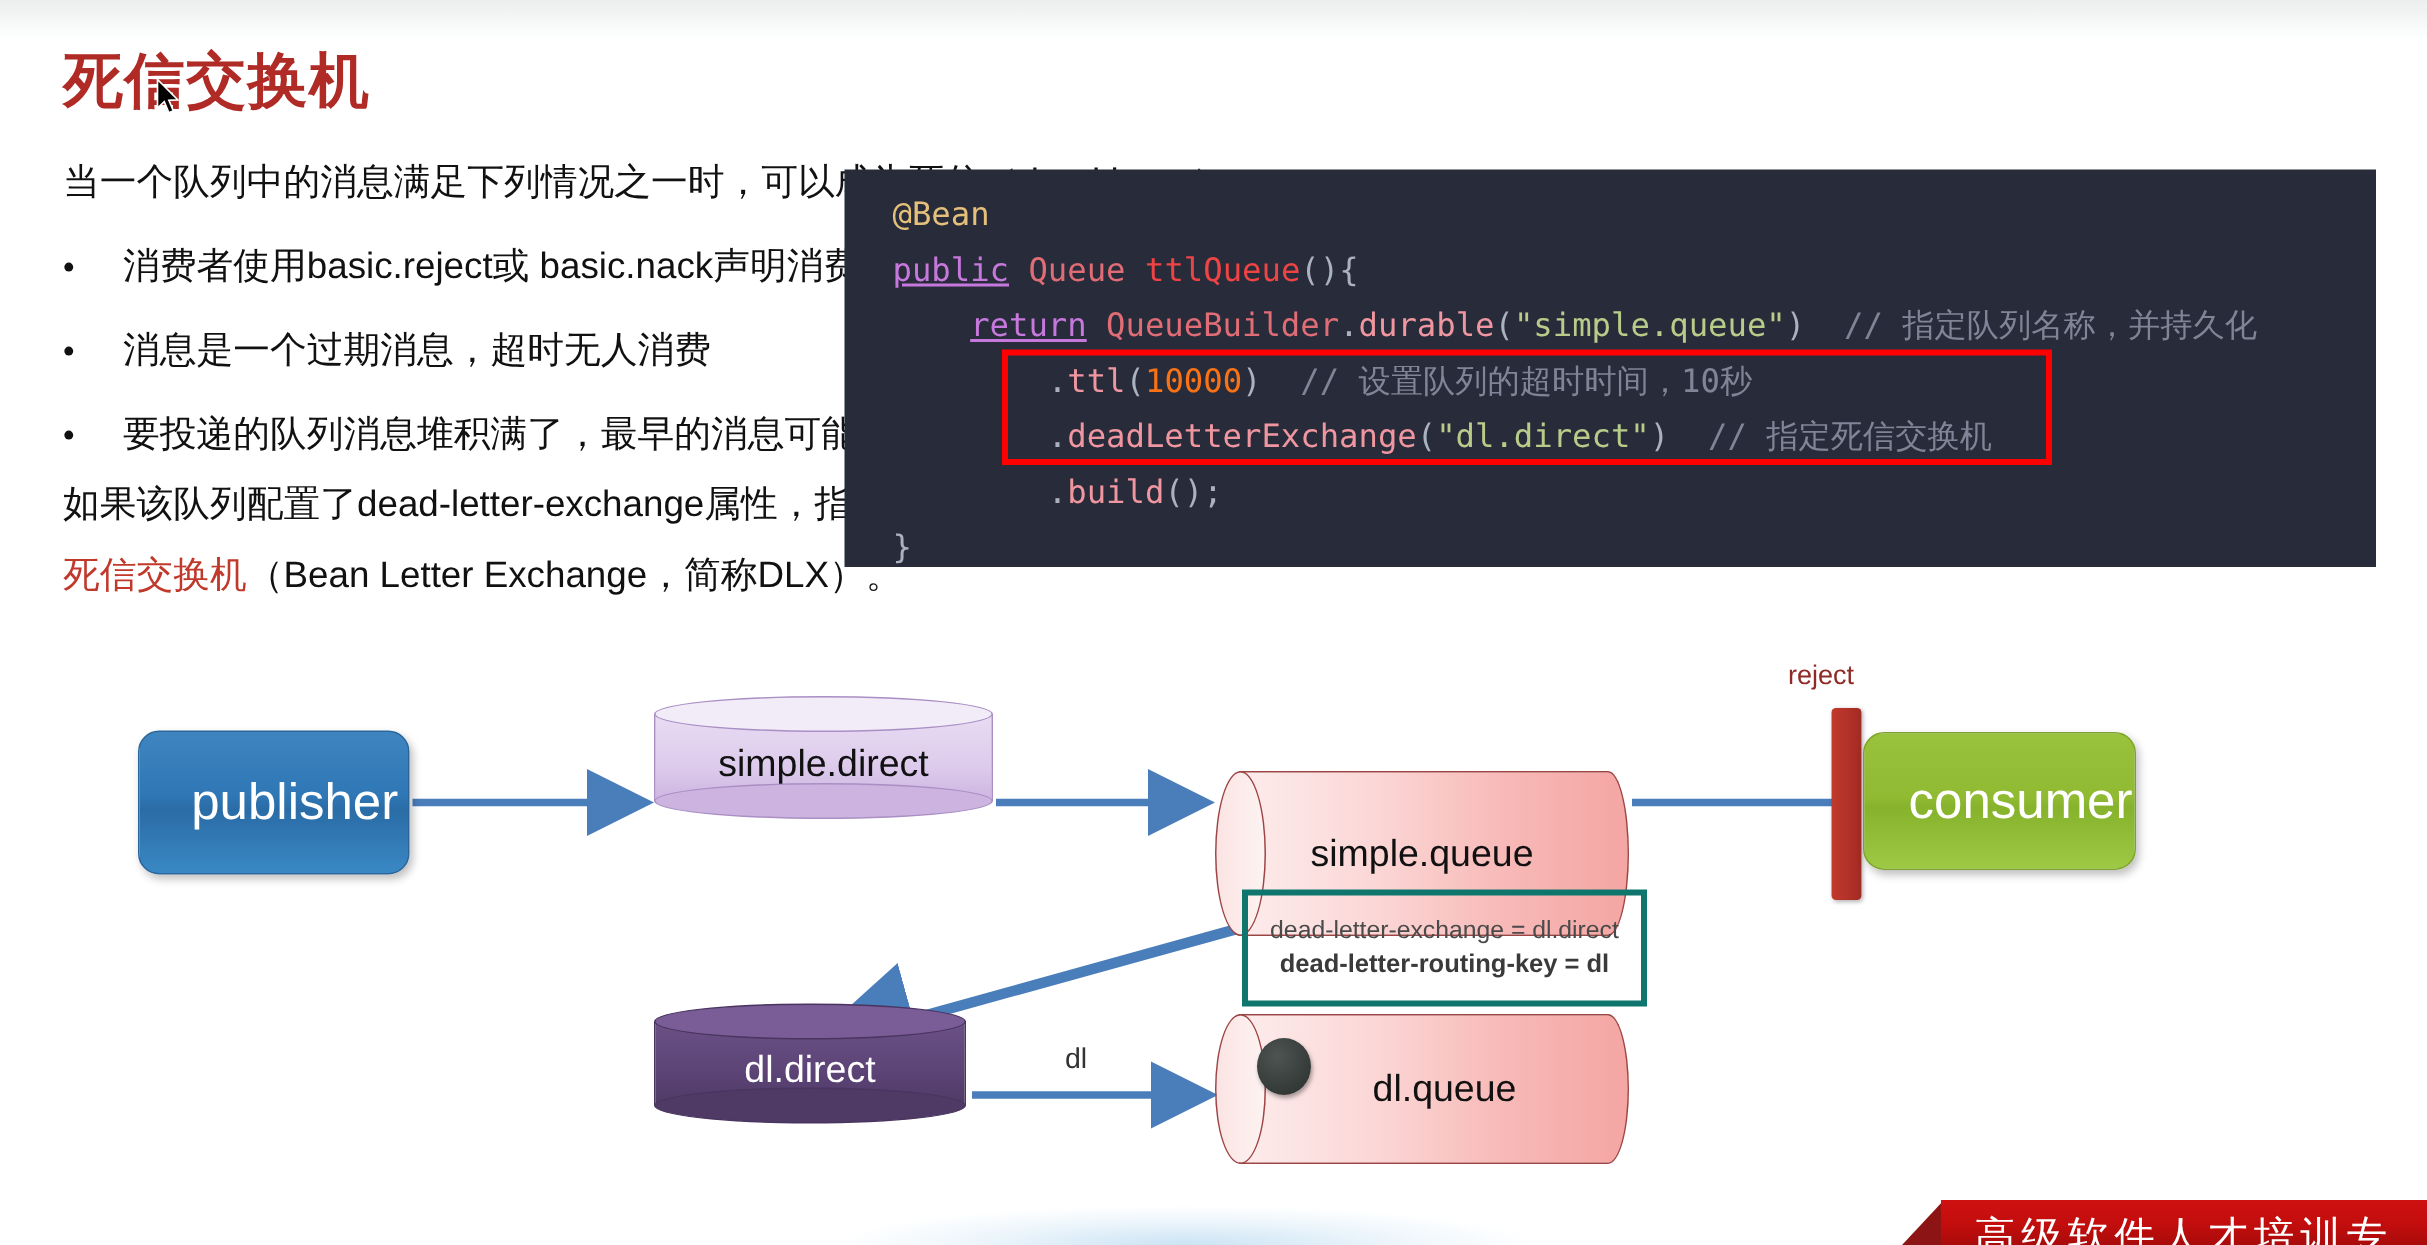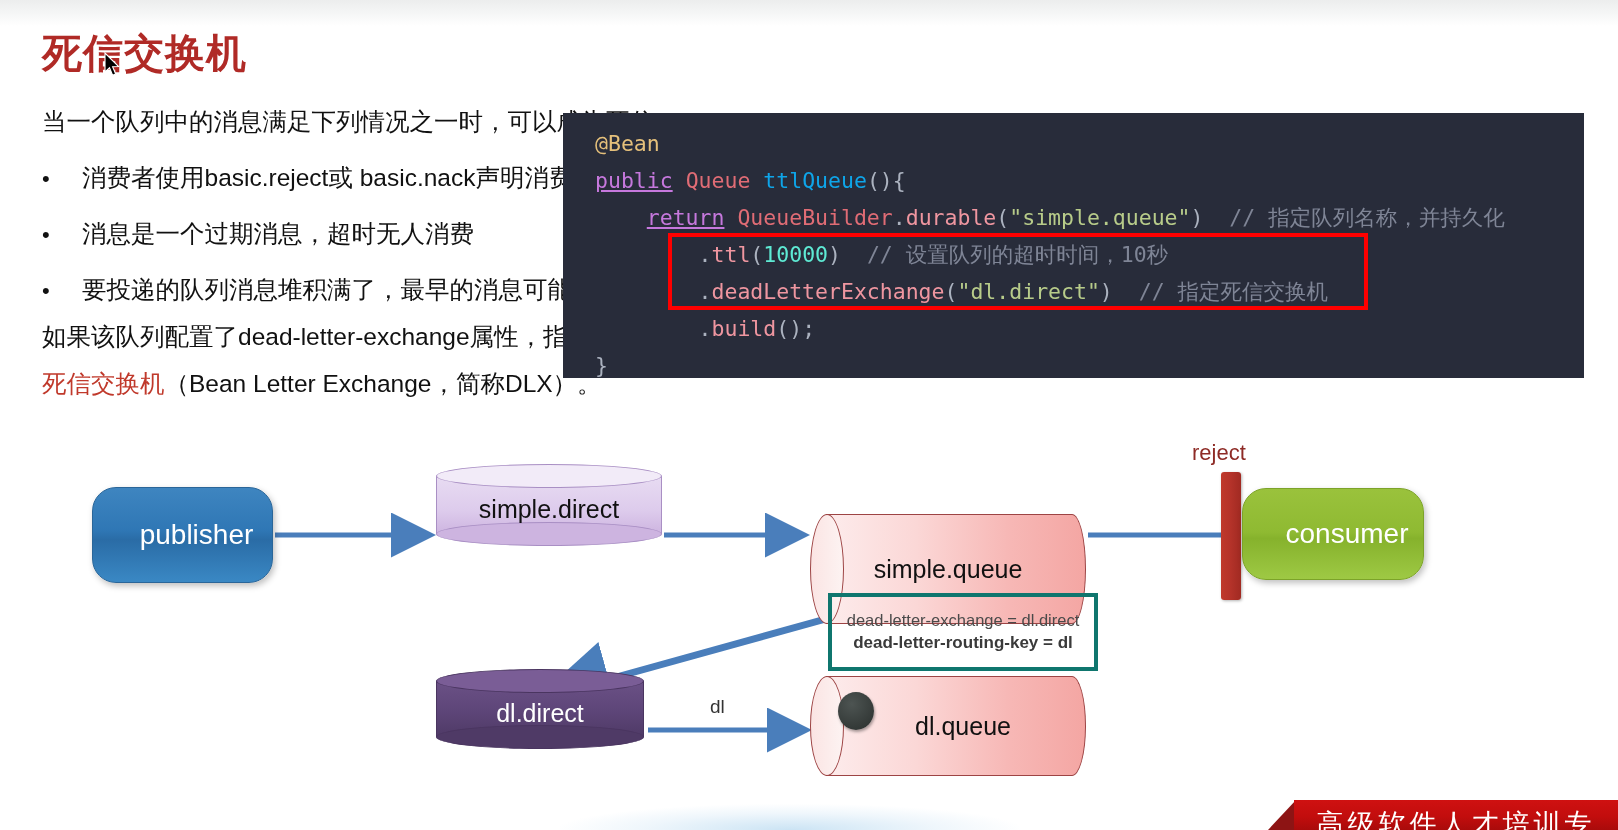--- a/index.html
+++ b/index.html
@@ -88,46 +88,46 @@
     font-size: 21.5px;
     line-height: 37px;
     white-space: pre;
     overflow: hidden;
     letter-spacing: 0px;
   }
   .code-line { display: block; }
   .tk-ann    { color: #e5c07b; }
   .tk-kw     { color: #c678dd; text-decoration: underline; }
   .tk-type   { color: #e06c75; }
-  .tk-fn     { color: #0ea5e9; }
+  .tk-fn     { color: #ef4444; }
   .tk-plain  { color: #abb2bf; }
   .tk-str    { color: #b8cc8a; }
   .tk-com    { color: #7f8596; }
-  .tk-num    { color: #5eead4; }
+  .tk-num    { color: #f97316; }
   .tk-meth   { color: #ef96a0; }
   .tk-punc   { color: #abb2bf; }
 
   
   .code-hl {
     position: absolute;
     left: 668px; top: 233px;
     width: 700px; height: 77px;
     border: 4px solid #ff0000;
     pointer-events: none;
   }
 
   
   .diagram { position: absolute; left: 0; top: 400px; width: 1618px; height: 430px; }
 
   .rbox {
     position: absolute;
-    border-radius: 24px;
+    border-radius: 14px;
     display: flex; align-items: center; justify-content: center;
     color: #ffffff;
-    font-size: 28px;
+    font-size: 34px;
     box-shadow: 2px 3px 6px rgba(0,0,0,0.25);
     padding-left: 28px;
   }
   .box-publisher {
     left: 92px; top: 87px; width: 181px; height: 96px;
     background: linear-gradient(to bottom, #3e85c0 0%, #2f77b5 45%, #2a6ca6 55%, #3a88c4 100%);
     border: 1px solid #2a6699;
   }
   .box-consumer {
     left: 1242px; top: 88px; width: 182px; height: 92px;
@@ -203,21 +203,21 @@
   
   .reject-bar {
     position: absolute;
     left: 1221px; top: 72px; width: 20px; height: 128px;
     background: linear-gradient(to right, #c0392b 0%, #b5332a 45%, #a12a22 100%);
     border-radius: 3px;
     box-shadow: 1px 1px 3px rgba(0,0,0,0.3);
   }
   .reject-label {
     position: absolute; left: 1192px; top: 40px;
-    color: #8e2b26; font-size: 22px;
+    color: #8e2b26; font-size: 18px;
   }
 
   
   .dl-label {
     position: absolute; left: 710px; top: 296px;
     color: #333; font-size: 19px;
   }
 
   
   .anno-box {

